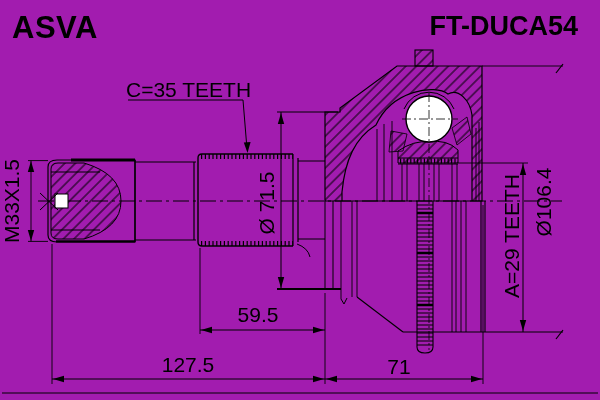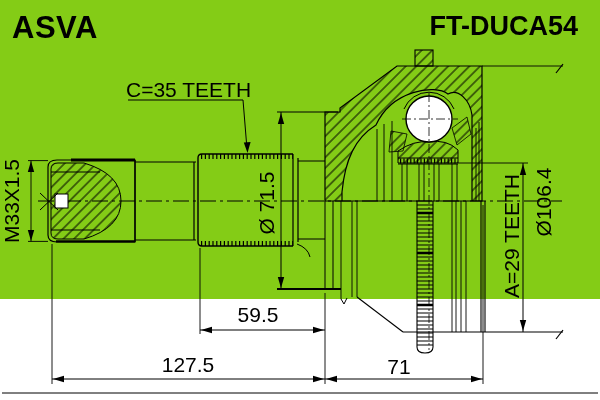--- a/index.html
+++ b/index.html
@@ -1,16 +1,16 @@
 <!DOCTYPE html>
 <html><head>
 <meta charset="utf-8">
 <style>
   html,body{margin:0;padding:0;background:#ffffff;width:600px;height:400px;overflow:hidden;}
-  .sheet{position:relative;width:600px;height:299px;background:#84cc16;
+  .sheet{position:relative;width:600px;height:400px;background:#a21caf;
          font-family:"Liberation Sans", sans-serif;}
   svg{position:absolute;left:0;top:0;}
   text{fill:#000;}
   .brand{font-size:31px;font-weight:700;letter-spacing:.5px;}
   .partno{font-size:27px;font-weight:700;}
   .ann{font-size:21px;font-weight:400;}
   .ln{stroke:#000;fill:none;}
 </style>
 </head>
 <body>

